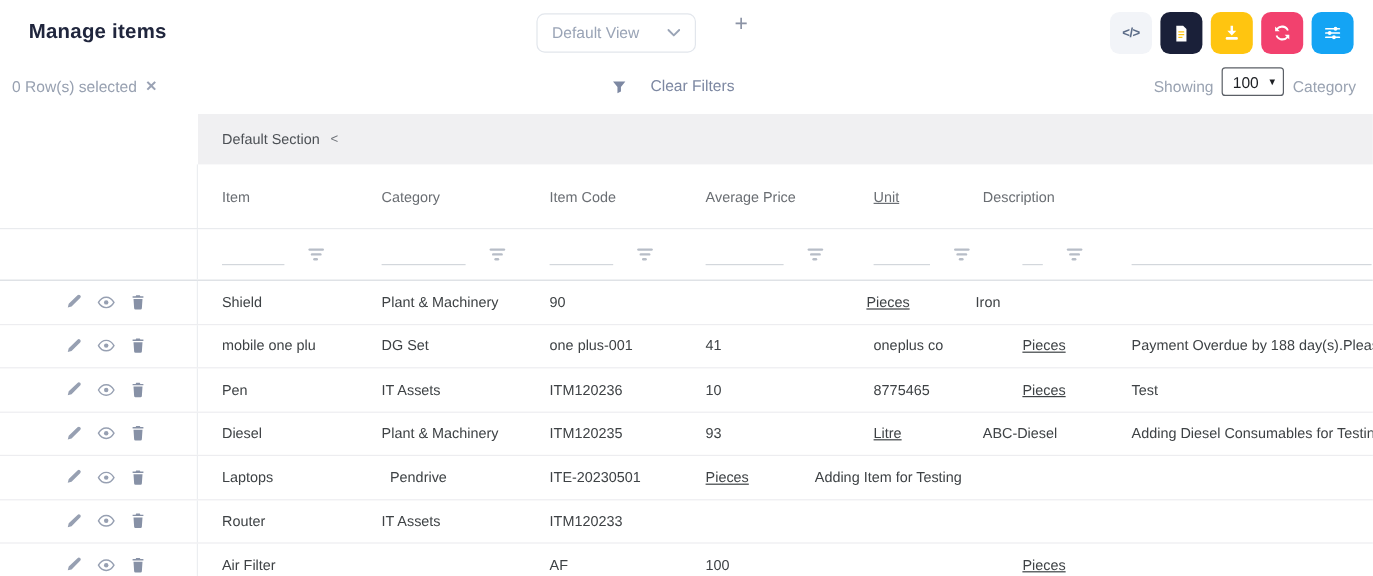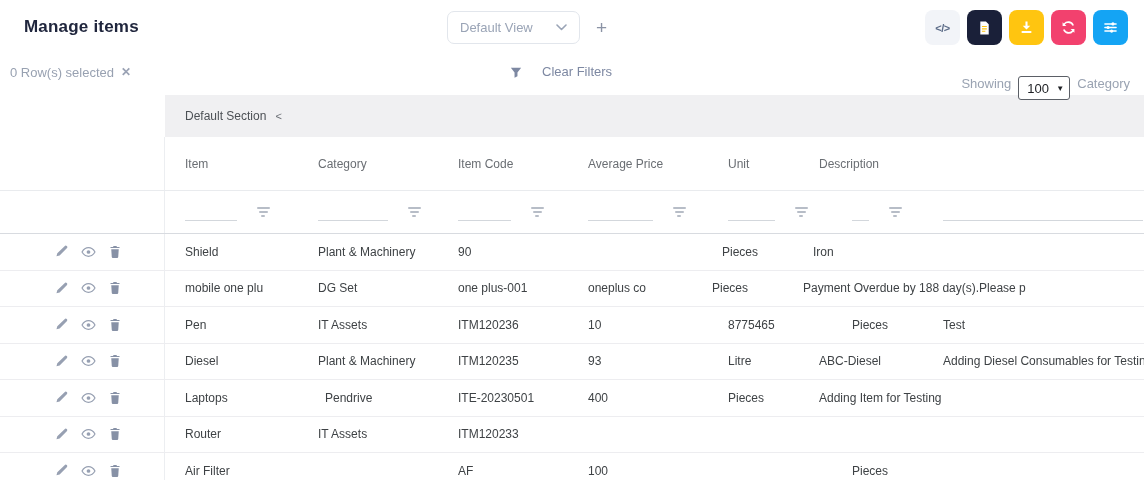--- a/index.html
+++ b/index.html
@@ -4,53 +4,53 @@
 <style>
   html,body{margin:0;padding:0;}
   body{
     width:1144px;height:480px;overflow:hidden;background:#ffffff;
     font-family:"Liberation Sans", sans-serif;position:relative;
     -webkit-font-smoothing:antialiased;
   }
   
   .topbar{position:relative;height:56px;}
   .page-title{position:absolute;left:24px;top:17px;font-size:17px;font-weight:700;color:#20263d;letter-spacing:.2px;}
-  .view-group{position:absolute;left:447px;top:11px;display:flex;align-items:center;}
+  .view-group{position:absolute;left:447px;top:11px;display:flex;align-items:flex-start;gap:16px;}
   .view-select{
     width:133px;height:33px;border:1px solid #e2e6ec;border-radius:7px;background:#fff;
     display:flex;align-items:center;justify-content:space-between;padding:0 12px;box-sizing:border-box;
     color:#9aa4b6;font-size:13px;cursor:pointer;
   }
   .view-caret{display:flex;align-items:center;}
   .plus-btn{margin-left:16px;color:#8b93a5;font-size:19px;font-weight:400;cursor:pointer;line-height:1;}
   .action-btns{position:absolute;right:16px;top:10px;display:flex;gap:7px;}
   .icon-btn{width:35px;height:35px;border-radius:8px;display:flex;align-items:center;justify-content:center;cursor:pointer;border:none;padding:0;}
   .btn-code{background:#f2f4f8;}
   .btn-code span{font-size:11px;font-weight:700;color:#5c6c88;letter-spacing:-.5px;}
   .btn-doc{background:#1a2039;}
   .btn-download{background:#ffc510;}
   .btn-refresh{background:#f2416e;}
   .btn-sliders{background:#14a4f4;}
   
   .toolbar{position:relative;height:39px;}
   .rows-selected{position:absolute;left:10px;top:9px;font-size:13px;color:#98a1b1;display:flex;align-items:flex-start;gap:7px;}
   .clear-x{color:#9aa2b4;font-size:12px;font-weight:700;cursor:pointer;}
   .clear-filters{position:absolute;left:510px;top:8px;display:flex;align-items:flex-end;gap:20px;color:#7d88a2;font-size:13px;cursor:pointer;}
-  .showing{position:absolute;right:14px;top:20px;display:flex;align-items:flex-start;gap:7px;font-size:13px;color:#9aa3b2;}
+  .showing{position:absolute;right:14px;top:0;display:flex;align-items:flex-end;gap:7px;font-size:13px;color:#9aa3b2;}
   .size-select-wrap{position:relative;display:inline-flex;align-items:center;border:1px solid #5b5f66;border-radius:3px;background:#fff;height:22px;}
   .size-select{appearance:none;-webkit-appearance:none;border:none;background:transparent;font-size:13px;color:#1d1f23;
     padding:0 20px 0 8px;height:20px;font-family:"Liberation Sans",sans-serif;cursor:pointer;}
   .size-caret{position:absolute;right:5px;font-size:8px;color:#1d1f23;pointer-events:none;}
   
   .grid{width:1163px;}
   .trow{display:flex;align-items:stretch;}
   .cell{box-sizing:border-box;padding-left:20px;display:flex;align-items:center;font-size:12px;color:#3e4245;white-space:nowrap;}
   .c0{width:165px;padding-left:55px;border-right:1px solid #eceef1;}
   .c1{width:133px;} .c2{width:140px;} .c3{width:130px;} .c4{width:140px;}
-  .c5{width:124px;} .c6{width:91px;} .c7{width:240px;}
+  .c5{width:124px;} .c6{width:91px;text-decoration:underline;} .c7{width:240px;}
   .section-row{height:42px;}
   .section-row .c0{border-right:none;}
   .section-band{flex:1;background:#f0f0f2;display:flex;align-items:center;padding-left:20px;gap:9px;}
   .section-title{font-size:12px;color:#4c5055;font-weight:500;}
   .collapse-glyph{font-size:11px;color:#6b6f76;cursor:pointer;}
   .header-row{height:53px;border-bottom:1px solid #e9ebee;}
   .header-row .cell{color:#6a6e73;font-size:12px;font-weight:500;}
   .filter-row{height:42px;border-bottom:1px solid #d8dbe0;}
   .finput{border:none;border-bottom:1px solid #d3d7dc;height:17px;outline:none;font-size:12px;color:#3e4245;background:transparent;padding:0;}
   .w52{width:52px;} .w70{width:70px;} .w53{width:53px;} .w65{width:65px;} .w47{width:47px;} .w17{width:17px;} .w200{width:200px;}
@@ -270,20 +270,21 @@
       </span>
       <span class="aicon">
         <svg width="12" height="14" viewBox="0 0 16 18">
               <path fill="#8791a6" d="M6 1h4l.6 1.2H14v1.6H2V2.2h3.4zM3 5.2h10l-.7 10.4a1.5 1.5 0 0 1-1.5 1.4H5.2a1.5 1.5 0 0 1-1.5-1.4z"></path>
             </svg>
       </span>
     </div>
     <div class="cell c1">mobile one plu</div>
     <div class="cell c2">DG Set</div>
     <div class="cell c3">one plus-001</div>
+    <div class="cell c4">41</div>
     <div class="cell c5">oneplus co</div>
     <div class="cell c6">Pieces</div>
     <div class="cell c7">Payment Overdue by 188 day(s).Please p</div>
   </div>
 
   <div class="trow data-row">
     <div class="cell c0 actions">
       <span class="aicon">
         <svg width="13" height="13" viewBox="0 0 16 16">
               <path fill="#97a0b2" d="M11.8 1.4a1.9 1.9 0 0 1 2.8 2.6l-.1.1-8.8 8.8-3.9 1 1-3.9z"></path>
@@ -353,21 +354,20 @@
       </span>
       <span class="aicon">
         <svg width="12" height="14" viewBox="0 0 16 18">
               <path fill="#8791a6" d="M6 1h4l.6 1.2H14v1.6H2V2.2h3.4zM3 5.2h10l-.7 10.4a1.5 1.5 0 0 1-1.5 1.4H5.2a1.5 1.5 0 0 1-1.5-1.4z"></path>
             </svg>
       </span>
     </div>
     <div class="cell c2">Laptops</div>
     <div class="cell c1">Pendrive</div>
     <div class="cell c3">ITE-20230501</div>
-    <div class="cell c4">400</div>
     <div class="cell c6">Pieces</div>
     <div class="cell c7">Adding Item for Testing</div>
   </div>
 
   <div class="trow data-row">
     <div class="cell c0 actions">
       <span class="aicon">
         <svg width="13" height="13" viewBox="0 0 16 16">
               <path fill="#97a0b2" d="M11.8 1.4a1.9 1.9 0 0 1 2.8 2.6l-.1.1-8.8 8.8-3.9 1 1-3.9z"></path>
             </svg>

